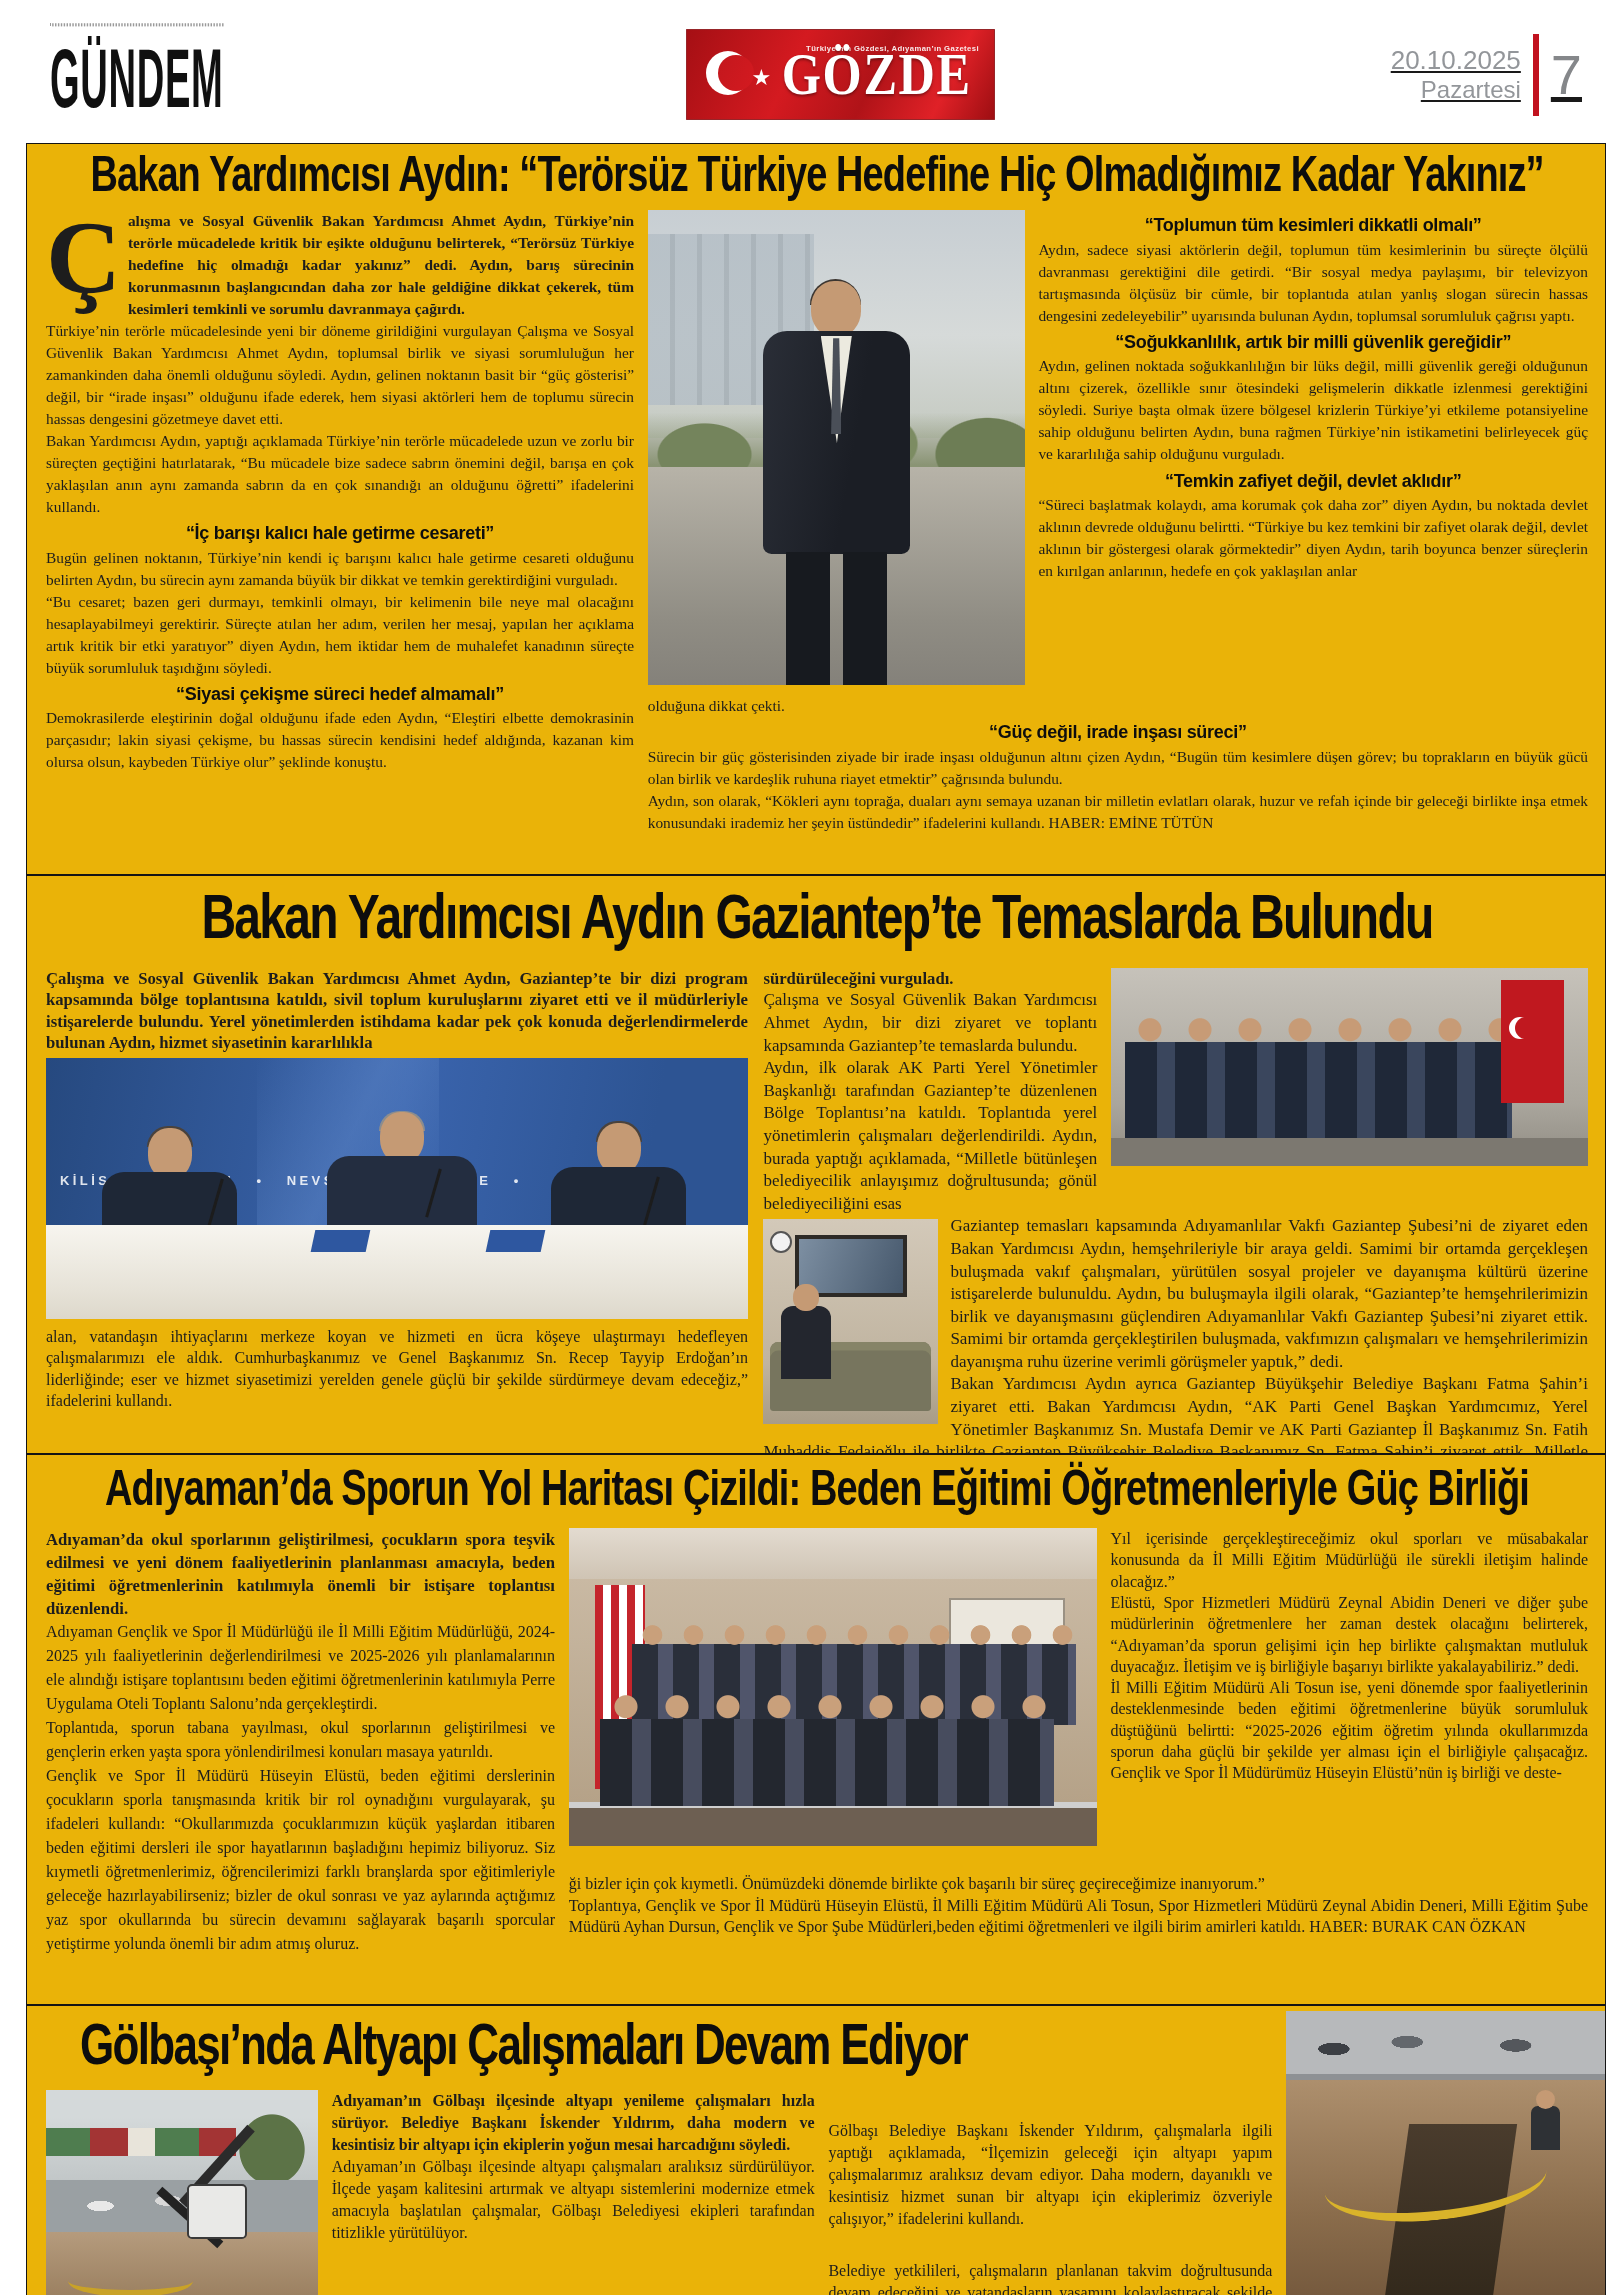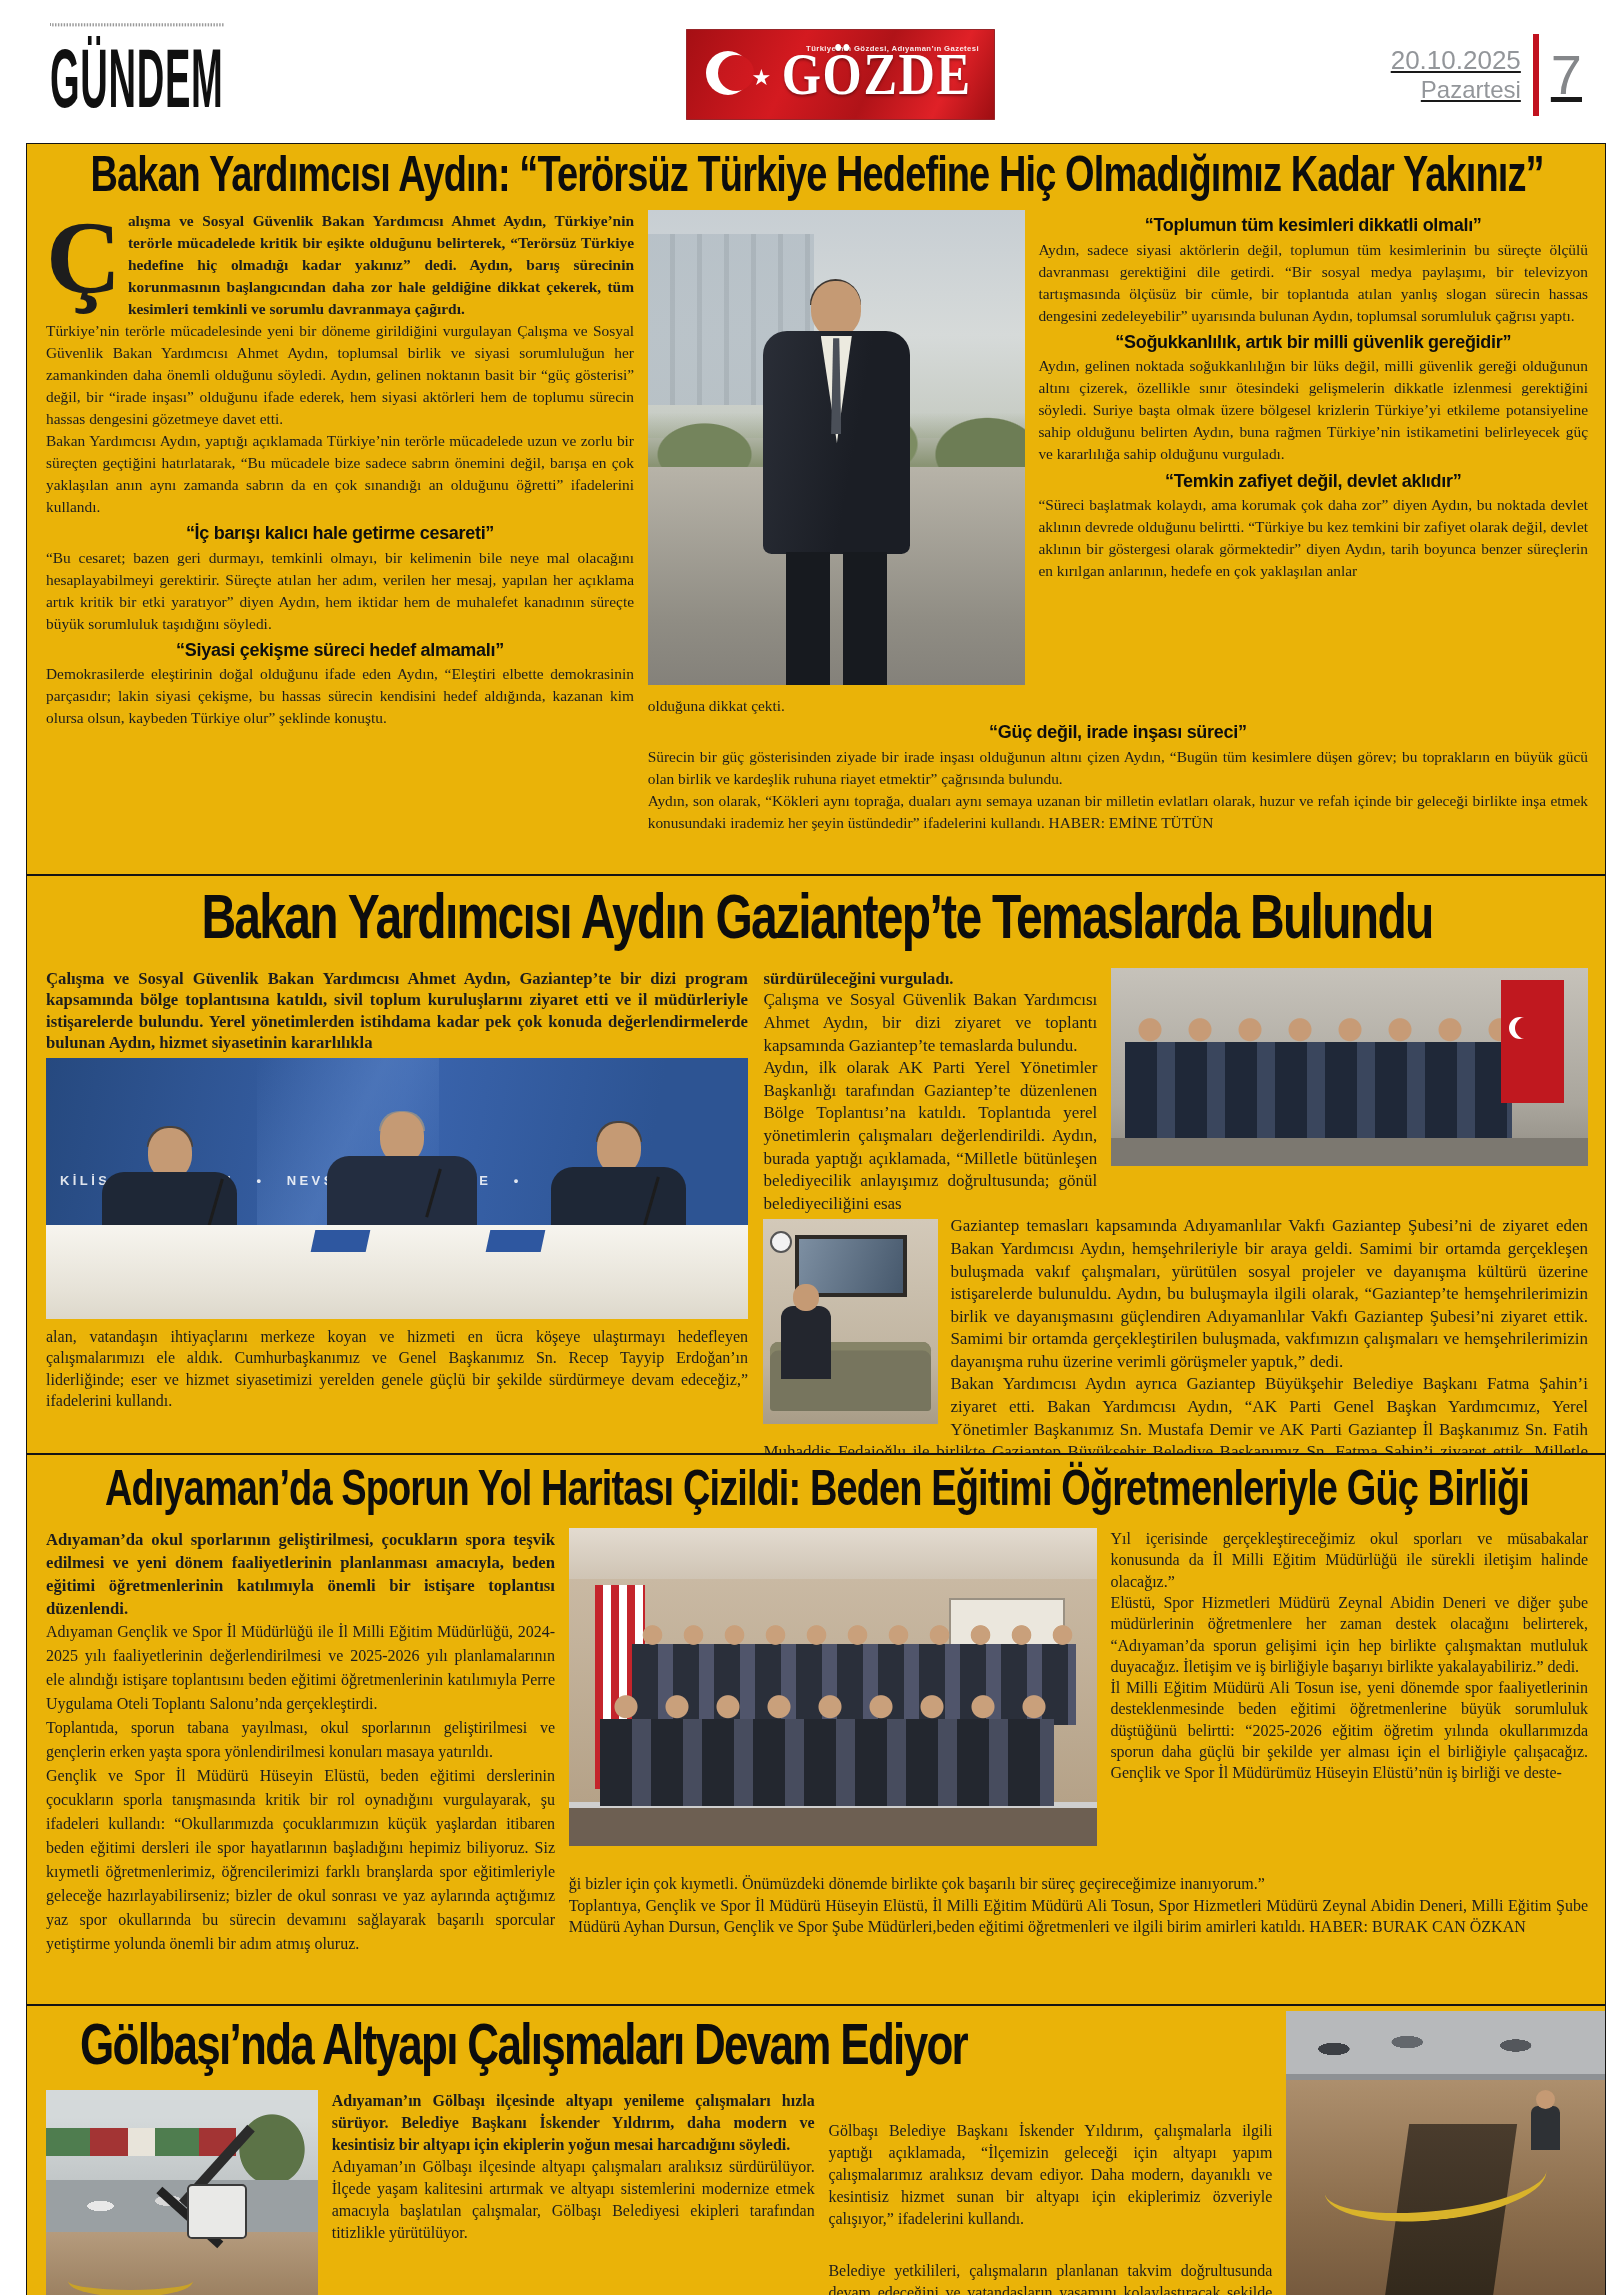--- a/index.html
+++ b/index.html
@@ -237,20 +237,21 @@
     <section class="s1">
       <div class="hl-wrap hl1">
         <h1 class="headline">Bakan Yardımcısı Aydın: “Terörsüz Türkiye Hedefine Hiç Olmadığımız Kadar Yakınız”</h1>
       </div>
       <div class="a1-grid">
         <div class="a1-left">
           <p class="body lead"><span class="dropcap">Ç</span><span>alışma ve Sosyal Güvenlik Bakan Yardımcısı Ahmet Aydın, Türkiye’nin terörle mücadelede kritik bir eşikte olduğunu belirterek, “Terörsüz Türkiye hedefine hiç olmadığı kadar yakınız” dedi. Aydın, barış sürecinin korunmasının başlangıcından daha zor hale geldiğine dikkat çekerek, tüm kesimleri temkinli ve sorumlu davranmaya çağırdı.</span></p>
           <p class="body">Türkiye’nin terörle mücadelesinde yeni bir döneme girildiğini vurgulayan Çalışma ve Sosyal Güvenlik Bakan Yardımcısı Ahmet Aydın, toplumsal birlik ve siyasi sorumluluğun her zamankinden daha önemli olduğunu söyledi. Aydın, gelinen noktanın basit bir “güç gösterisi” değil, bir “irade inşası” olduğunu ifade ederek, hem siyasi aktörleri hem de toplumu sürecin hassas dengesini gözetmeye davet etti.</p>
           <p class="body">Bakan Yardımcısı Aydın, yaptığı açıklamada Türkiye’nin terörle mücadelede uzun ve zorlu bir süreçten geçtiğini hatırlatarak, “Bu mücadele bize sadece sabrın önemini değil, barışa en çok yaklaşılan anın aynı zamanda sabrın da en çok sınandığı an olduğunu öğretti” ifadelerini kullandı.</p>
           <h3 class="sub">“İç barışı kalıcı hale getirme cesareti”</h3>
+          <p class="body">Bugün gelinen noktanın, Türkiye’nin kendi iç barışını kalıcı hale getirme cesareti olduğunu belirten Aydın, bu sürecin aynı zamanda büyük bir dikkat ve temkin gerektirdiğini vurguladı.</p>
           <p class="body">“Bu cesaret; bazen geri durmayı, temkinli olmayı, bir kelimenin bile neye mal olacağını hesaplayabilmeyi gerektirir. Süreçte atılan her adım, verilen her mesaj, yapılan her açıklama artık kritik bir etki yaratıyor” diyen Aydın, hem iktidar hem de muhalefet kanadının süreçte büyük sorumluluk taşıdığını söyledi.</p>
           <h3 class="sub">“Siyasi çekişme süreci hedef almamalı”</h3>
           <p class="body">Demokrasilerde eleştirinin doğal olduğunu ifade eden Aydın, “Eleştiri elbette demokrasinin parçasıdır; lakin siyasi çekişme, bu hassas sürecin kendisini hedef aldığında, kazanan kim olursa olsun, kaybeden Türkiye olur” şeklinde konuştu.</p>
         </div>
         <figure class="photo a1-photo">
           <div class="a1-sky"></div>
           <div class="a1-bld"></div>
           <div class="a1-trees"></div>
           <div class="a1-ground"></div>
           <div class="a1-hair"></div>

